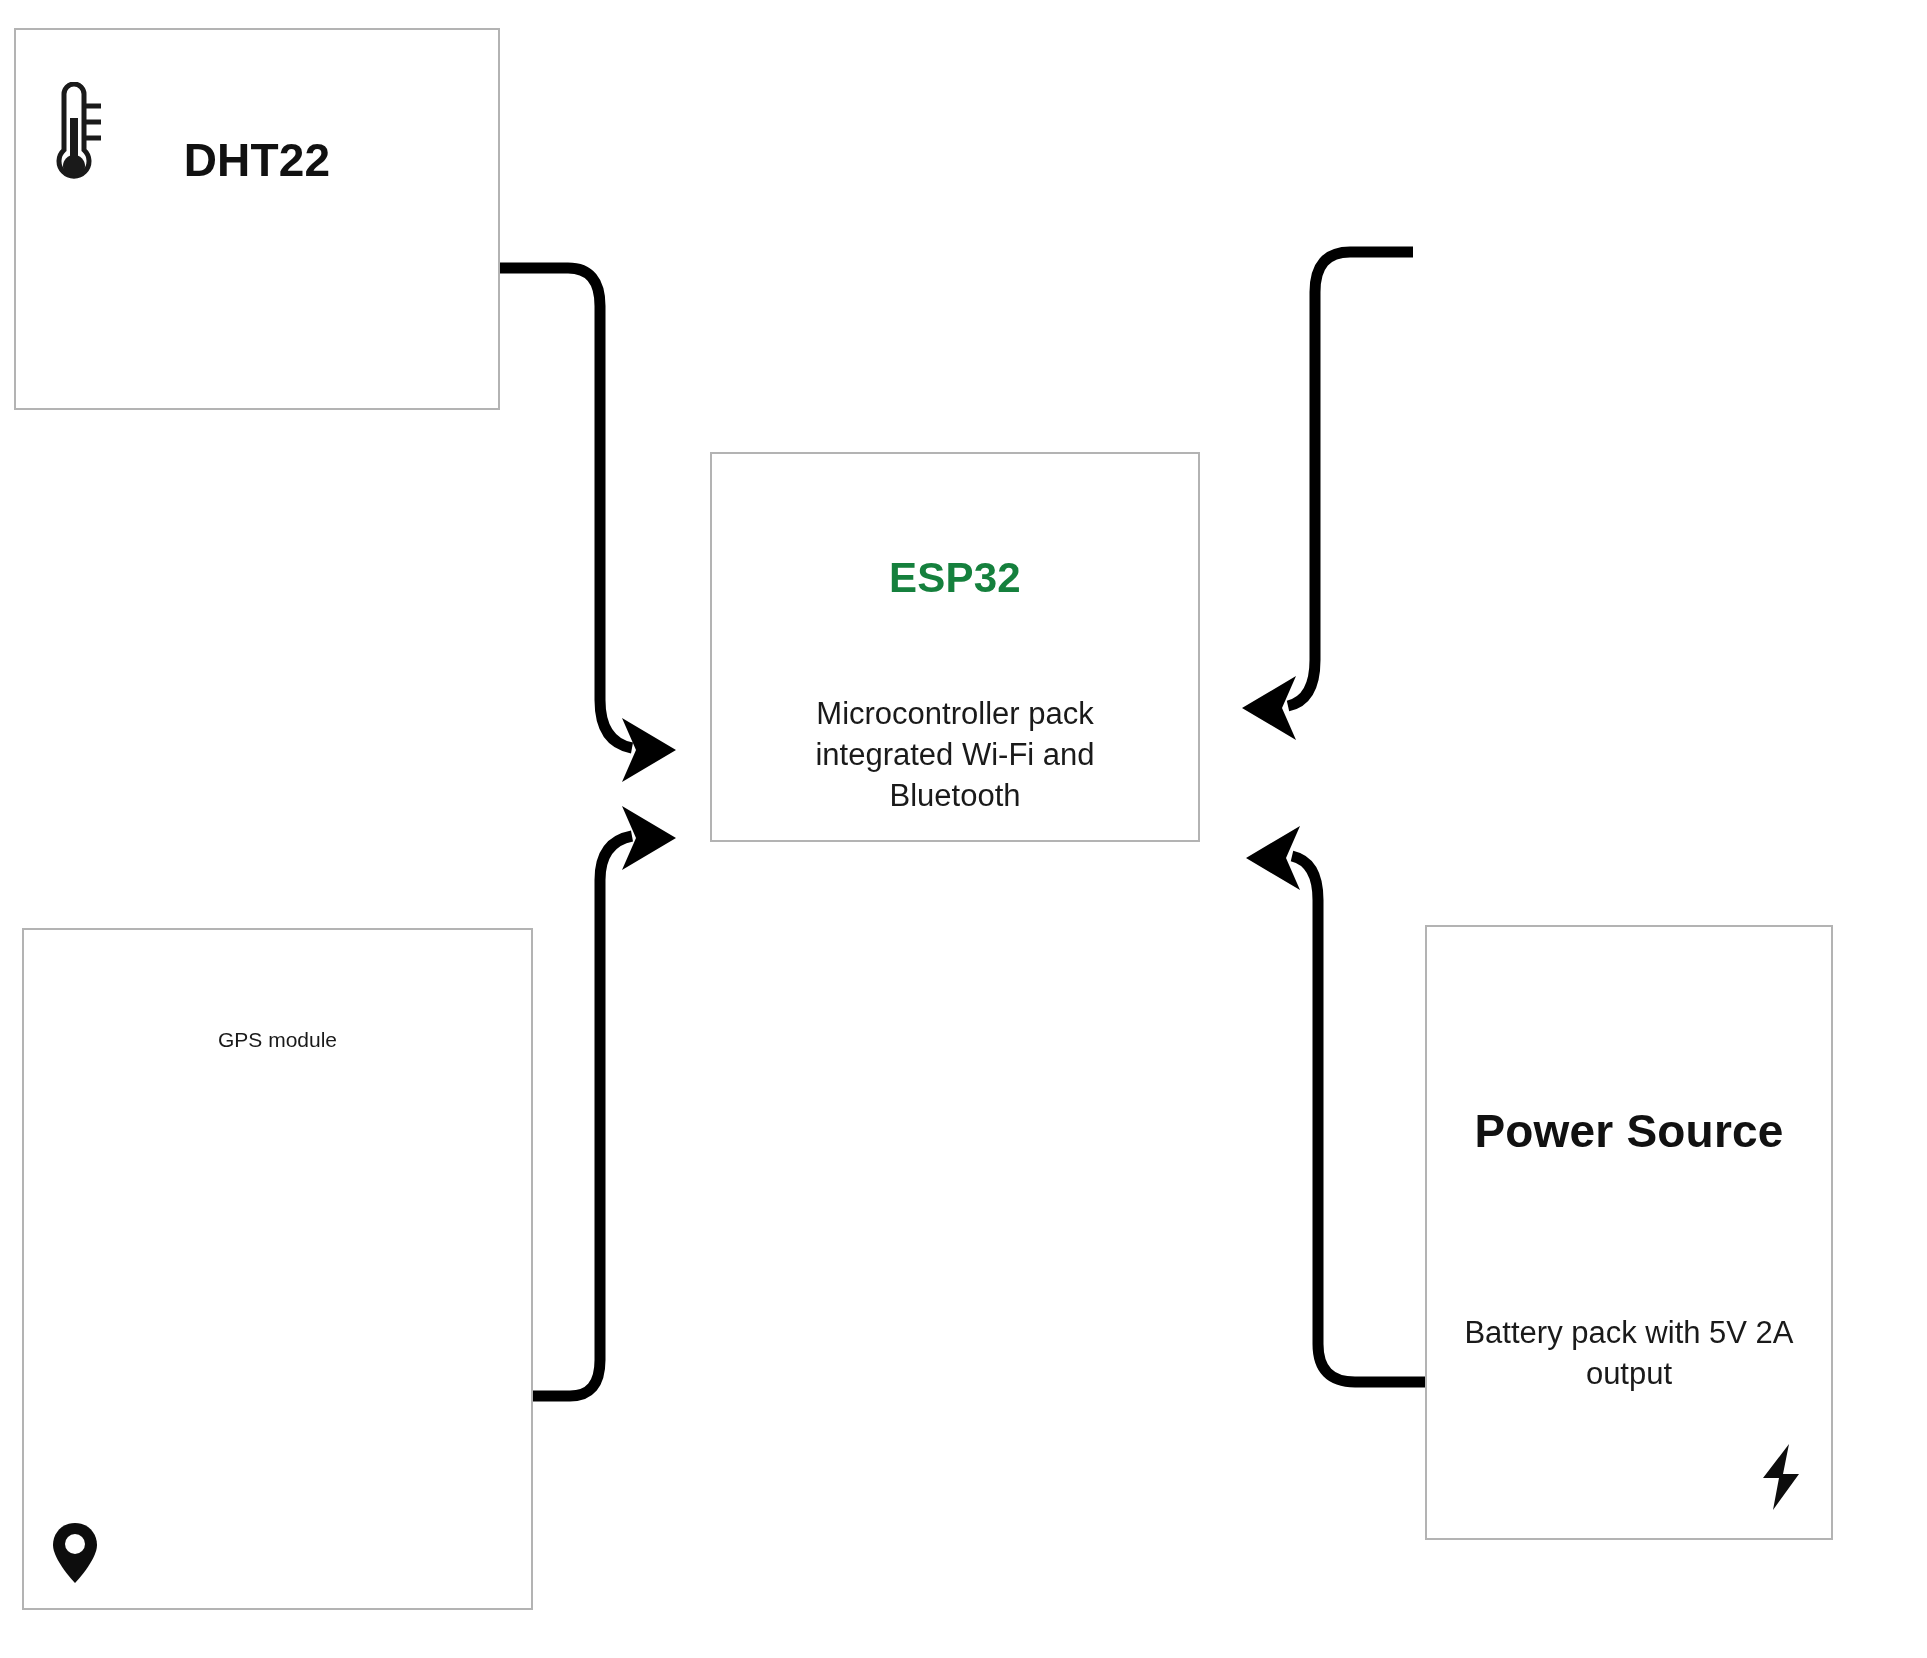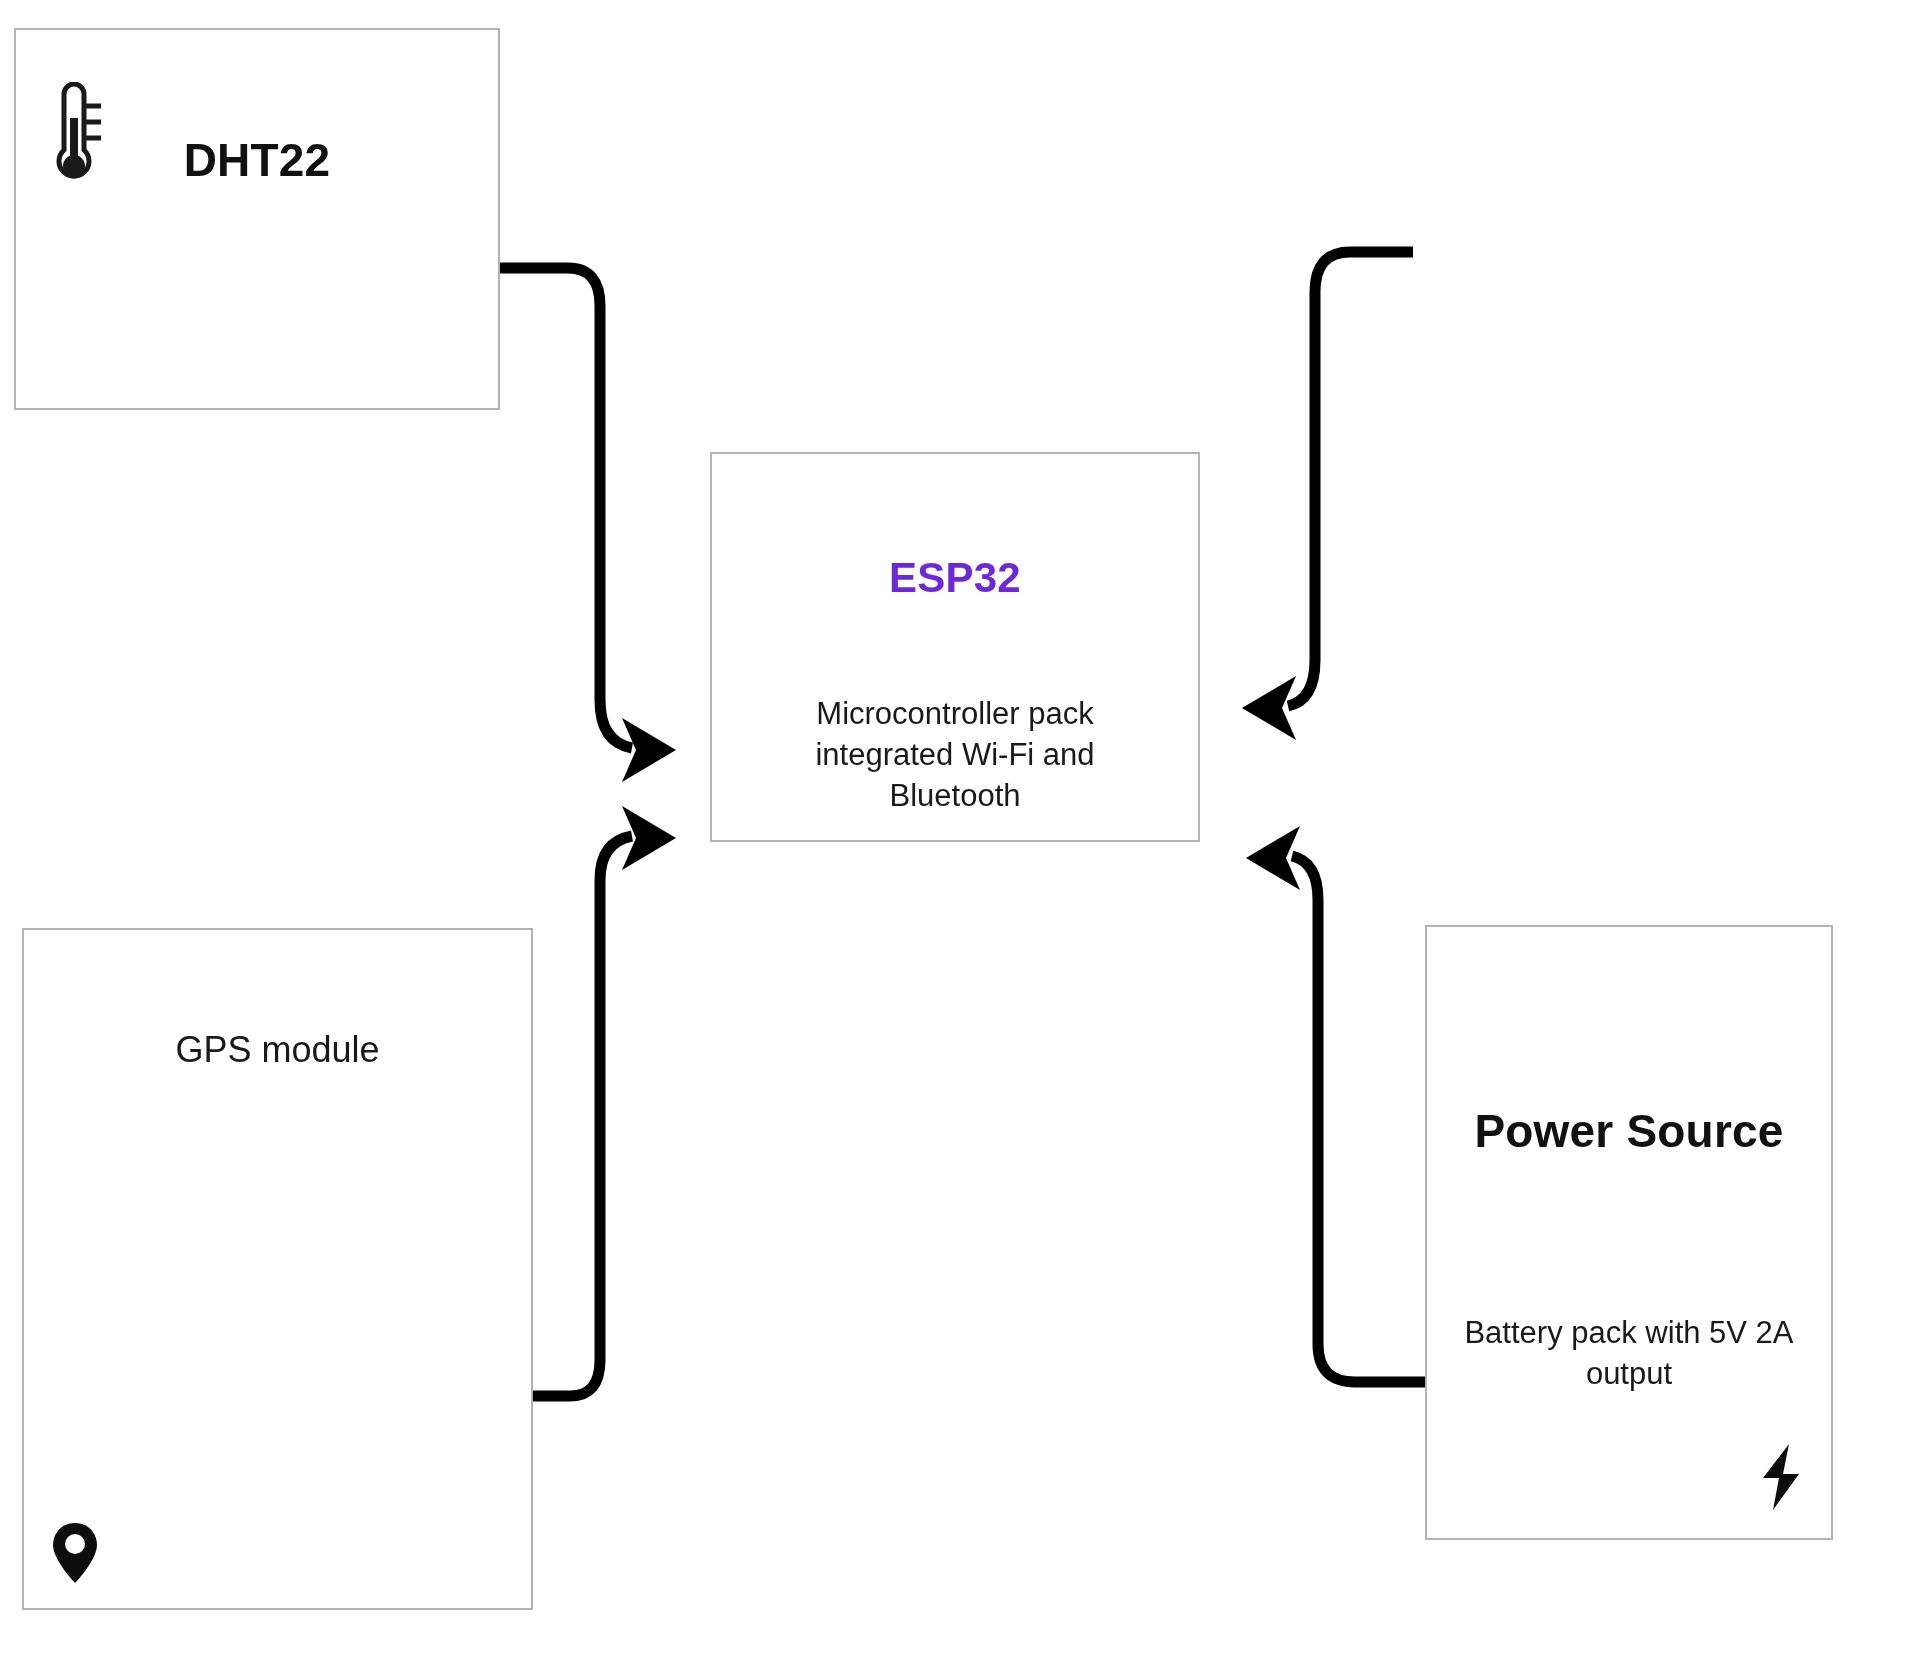--- a/index.html
+++ b/index.html
@@ -57,31 +57,31 @@
   }
   #node-mpu6050 .node-title { font-size: 46px; margin-top: 104px; }
   #node-mpu6050 .node-desc  { font-size: 31px; margin-top: 52px; width: 420px; }
 
   
   #node-esp32 {
     left: 710px; top: 452px;
     width: 490px; height: 390px;
   }
   #node-esp32 .node-title {
-    font-size: 42px; margin-top: 102px; color: #6d28d9;
+    font-size: 42px; margin-top: 102px; color: #15803d;
   }
   #node-esp32 .node-desc { font-size: 31px; margin-top: 46px; width: 400px; }
 
   
   #node-gps {
     left: 22px; top: 928px;
     width: 511px; height: 682px;
   }
   #node-gps .node-title { font-size: 46px; margin-top: 270px; }
-  #node-gps .node-desc  { font-size: 36px; margin-top: 96px; width: 420px; }
+  #node-gps .node-desc  { font-size: 21px; margin-top: 96px; width: 420px; }
 
   
   #node-power {
     left: 1425px; top: 925px;
     width: 408px; height: 615px;
   }
   #node-power .node-title { font-size: 46px; margin-top: 180px; }
   #node-power .node-desc  { font-size: 31px; margin-top: 110px; width: 400px; }
 
   

